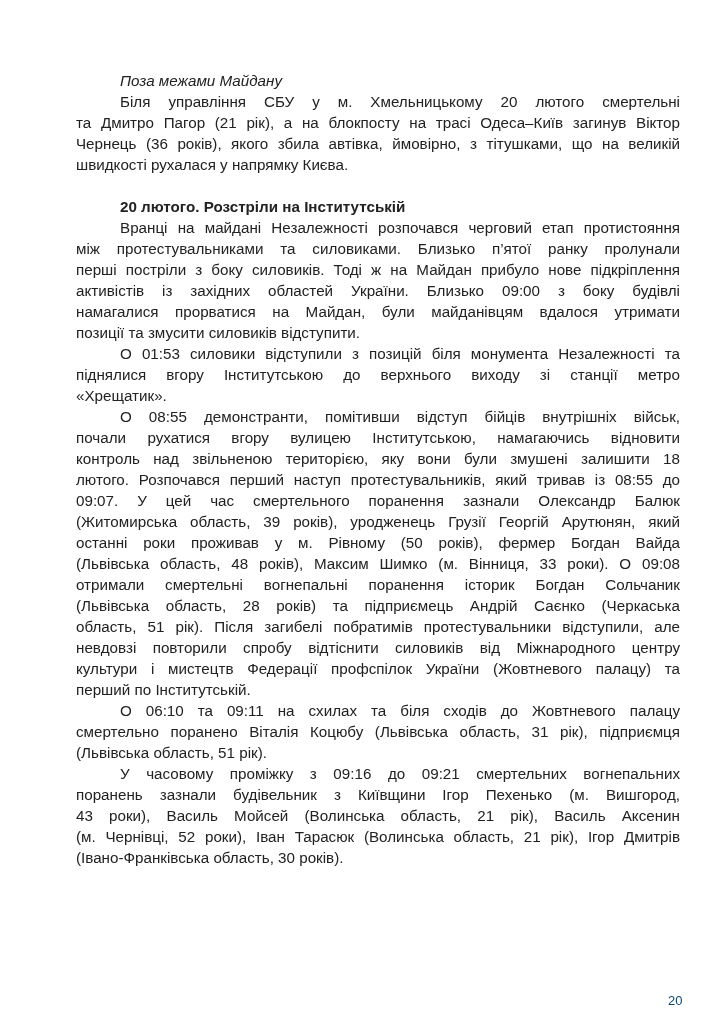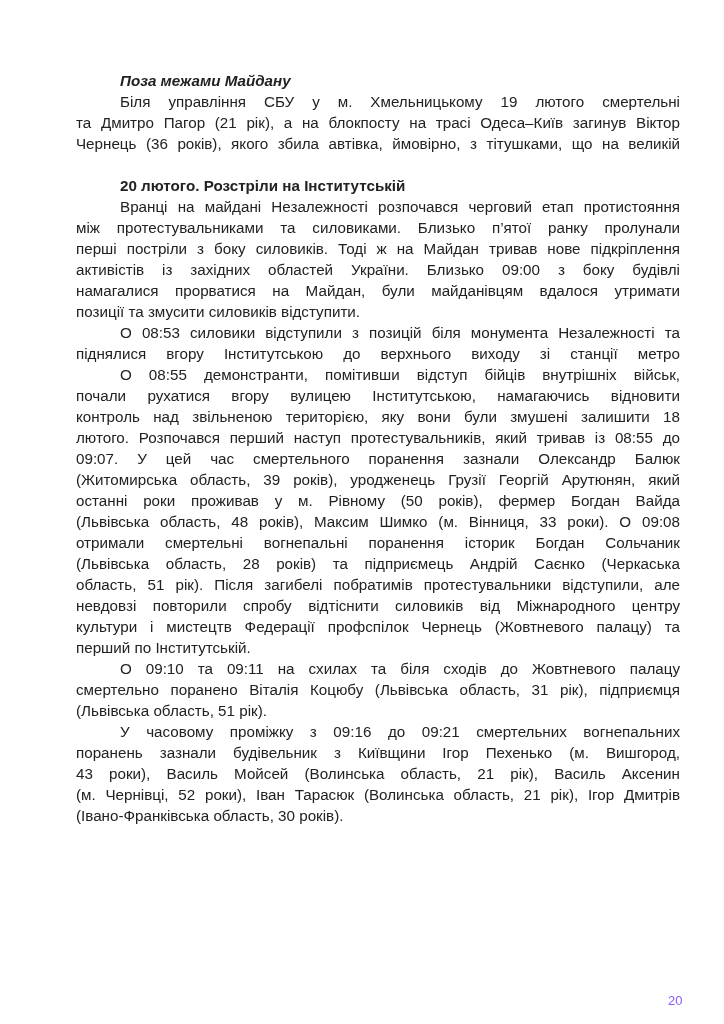--- a/index.html
+++ b/index.html
@@ -8,81 +8,83 @@
     position: absolute; left: 76px; top: 70px; width: 604px;
     font-family: "Liberation Sans", "DejaVu Sans", sans-serif;
     font-size: 15.2px; color: #222222; line-height: 21px;
   }
   .line {
     display: block; height: 21px; white-space: nowrap;
     text-align: justify; text-align-last: justify; overflow: hidden;
   }
   .line.last { text-align-last: left; }
   .indent { padding-left: 44px; }
-  .heading-italic { font-weight: bold; font-style: italic; text-align-last: left; }
+  .heading-italic { font-weight: normal; font-style: italic; text-align-last: left; }
   .heading-bold { font-weight: bold; text-align-last: left; }
   .gap { height: 21px; }
   .page-number {
     position: absolute; left: 668px; top: 993px;
     font-family: "Liberation Sans", "DejaVu Sans", sans-serif;
-    font-size: 13px; color: #8b5cf6;
+    font-size: 13px; color: #0c4a6e;
   }
 </style>
 </head>
 <body>
 
 <div class="page">
 
   <div>
     <div class="line indent heading-italic">Поза межами Майдану</div>
     <div>
-      <div class="line indent">Біля управління СБУ у м. Хмельницькому 19 лютого смертельні</div>
+      <div class="line indent">Біля управління СБУ у м. Хмельницькому 20 лютого смертельні</div>
       <div class="line">та Дмитро Пагор (21 рік), а на блокпосту на трасі Одеса–Київ загинув Віктор</div>
       <div class="line">Чернець (36 років), якого збила автівка, ймовірно, з тітушками, що на великій</div>
+      <div class="line last">швидкості рухалася у напрямку Києва.</div>
     </div>
   </div>
 
   <div class="gap"></div>
 
   <div>
     <div class="line indent heading-bold">20 лютого. Розстріли на Інститутській</div>
 
     <div>
       <div class="line indent">Вранці на майдані Незалежності розпочався черговий етап протистояння</div>
       <div class="line">між протестувальниками та силовиками. Близько п’ятої ранку пролунали</div>
-      <div class="line">перші постріли з боку силовиків. Тоді ж на Майдан тривав нове підкріплення</div>
+      <div class="line">перші постріли з боку силовиків. Тоді ж на Майдан прибуло нове підкріплення</div>
       <div class="line">активістів із західних областей України. Близько 09:00 з боку будівлі</div>
       <div class="line">намагалися прорватися на Майдан, були майданівцям вдалося утримати</div>
       <div class="line last">позиції та змусити силовиків відступити.</div>
     </div>
 
     <div>
-      <div class="line indent">О 08:53 силовики відступили з позицій біля монумента Незалежності та</div>
+      <div class="line indent">О 01:53 силовики відступили з позицій біля монумента Незалежності та</div>
       <div class="line">піднялися вгору Інститутською до верхнього виходу зі станції метро</div>
+      <div class="line last">«Хрещатик».</div>
     </div>
 
     <div>
       <div class="line indent">О 08:55 демонстранти, помітивши відступ бійців внутрішніх військ,</div>
       <div class="line">почали рухатися вгору вулицею Інститутською, намагаючись відновити</div>
       <div class="line">контроль над звільненою територією, яку вони були змушені залишити 18</div>
       <div class="line">лютого. Розпочався перший наступ протестувальників, який тривав із 08:55 до</div>
       <div class="line">09:07. У цей час смертельного поранення зазнали Олександр Балюк</div>
       <div class="line">(Житомирська область, 39 років), уродженець Грузії Георгій Арутюнян, який</div>
       <div class="line">останні роки проживав у м. Рівному (50 років), фермер Богдан Вайда</div>
       <div class="line">(Львівська область, 48 років), Максим Шимко (м. Вінниця, 33 роки). О 09:08</div>
       <div class="line">отримали смертельні вогнепальні поранення історик Богдан Сольчаник</div>
       <div class="line">(Львівська область, 28 років) та підприємець Андрій Саєнко (Черкаська</div>
       <div class="line">область, 51 рік). Після загибелі побратимів протестувальники відступили, але</div>
       <div class="line">невдовзі повторили спробу відтіснити силовиків від Міжнародного центру</div>
-      <div class="line">культури і мистецтв Федерації профспілок Чернець (Жовтневого палацу) та</div>
+      <div class="line">культури і мистецтв Федерації профспілок України (Жовтневого палацу) та</div>
       <div class="line last">перший по Інститутській.</div>
     </div>
 
     <div>
-      <div class="line indent">О 09:10 та 09:11 на схилах та біля сходів до Жовтневого палацу</div>
+      <div class="line indent">О 06:10 та 09:11 на схилах та біля сходів до Жовтневого палацу</div>
       <div class="line">смертельно поранено Віталія Коцюбу (Львівська область, 31 рік), підприємця</div>
       <div class="line last">(Львівська область, 51 рік).</div>
     </div>
 
     <div>
       <div class="line indent">У часовому проміжку з 09:16 до 09:21 смертельних вогнепальних</div>
       <div class="line">поранень зазнали будівельник з Київщини Ігор Пехенько (м. Вишгород,</div>
       <div class="line">43 роки), Василь Мойсей (Волинська область, 21 рік), Василь Аксенин</div>
       <div class="line">(м. Чернівці, 52 роки), Іван Тарасюк (Волинська область, 21 рік), Ігор Дмитрів</div>
       <div class="line last">(Івано-Франківська область, 30 років).</div>

